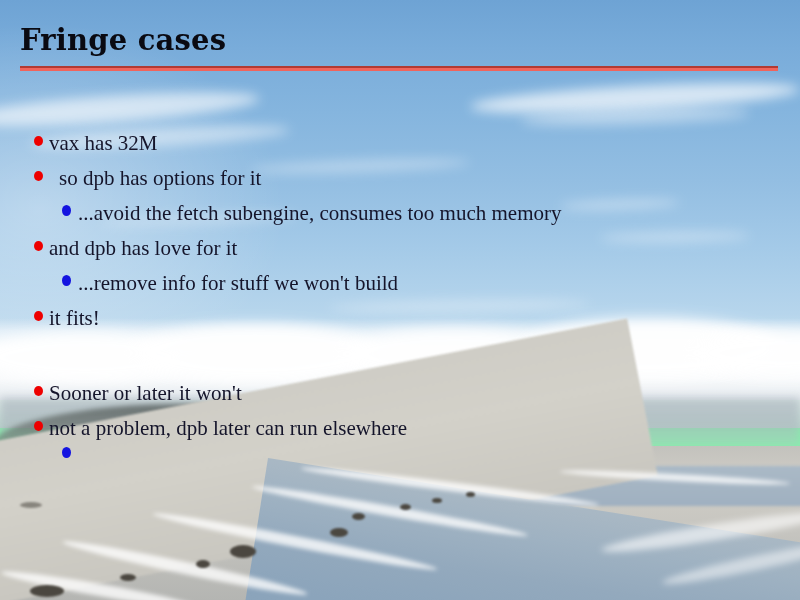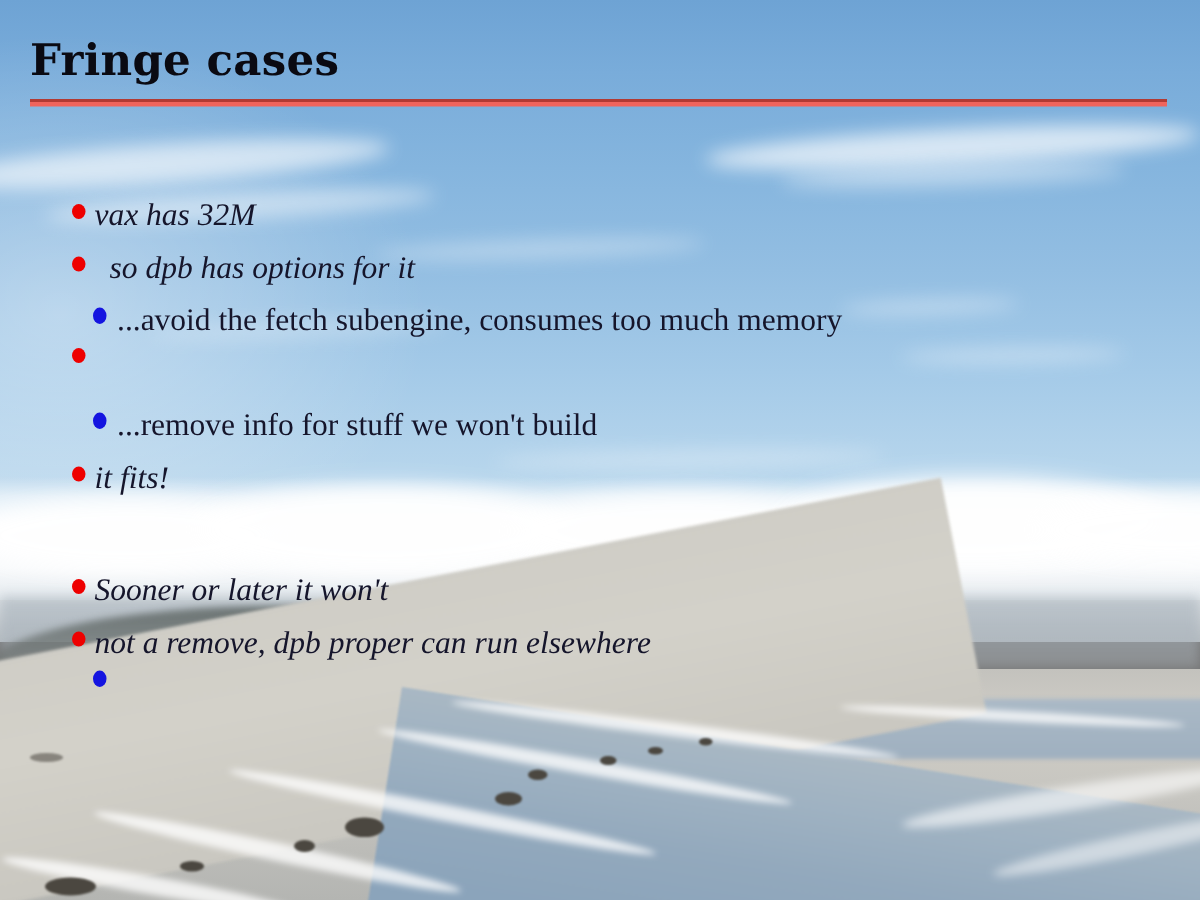--- a/index.html
+++ b/index.html
@@ -6,21 +6,21 @@
     margin: 0;
     padding: 0;
     background: #000;
   }
   #slide {
     position: relative;
     width: 800px;
     height: 600px;
     overflow: hidden;
     font-family: "Liberation Serif", "DejaVu Serif", serif;
-    background: #737373;
+    background: #86efac;
   }
 
   
   .bg-layer { position: absolute; left: 0; width: 100%; pointer-events: none; }
 
   
   .sky {
     top: 0; height: 400px;
     background: linear-gradient(to bottom,
       #6ea3d4 0%,
@@ -223,21 +223,21 @@
     top: 0;
     width: 100%;
   }
   .bullet-row {
     position: absolute;
     display: flex;
     align-items: baseline;
     white-space: nowrap;
     height: 30px;
   }
-  .bullet-row.level-1 { left: 48px; font-style: italic; }
+  .bullet-row.level-1 { left: 34px; }
   .bullet-row.level-2 { left: 62px; }
 
   .marker {
     display: inline-block;
     flex: 0 0 auto;
     border-radius: 50%;
     position: relative;
   }
   .level-1 .marker {
     width: 9px;
@@ -332,36 +332,37 @@
         <div class="bullet-row level-1" style="top: 166px; gap: 10px;">
           <span class="marker"></span>
           <span class="bullet-text">so dpb has options for it</span>
         </div>
         <div class="bullet-row level-2" style="top: 201px; text-align: center;">
           <span class="marker"></span>
           <span class="bullet-text">...avoid the fetch subengine, consumes too much memory</span>
         </div>
         <div class="bullet-row level-1" style="top: 236px;">
           <span class="marker"></span>
+          <span class="bullet-text">and dpb has love for it</span>
         </div>
         <div class="bullet-row level-2" style="top: 271px;">
           <span class="marker"></span>
           <span class="bullet-text">...remove info for stuff we won't build</span>
         </div>
         <div class="bullet-row level-1" style="top: 306px; justify-content: center;">
           <span class="marker"></span>
           <span class="bullet-text">it fits!</span>
         </div>
         <div class="bullet-row level-1" style="top: 381px;">
           <span class="marker"></span>
           <span class="bullet-text">Sooner or later it won't</span>
         </div>
         <div class="bullet-row level-1" style="top: 416px;">
           <span class="marker"></span>
-          <span class="bullet-text">not a remove, dpb proper can run elsewhere</span>
+          <span class="bullet-text">not a problem, dpb later can run elsewhere</span>
         </div>
         <div class="bullet-row level-2" style="top: 451px;">
           <span class="marker"></span>
         </div>
       </div>
   </div>
 
 </div>
 
 </body></html>

